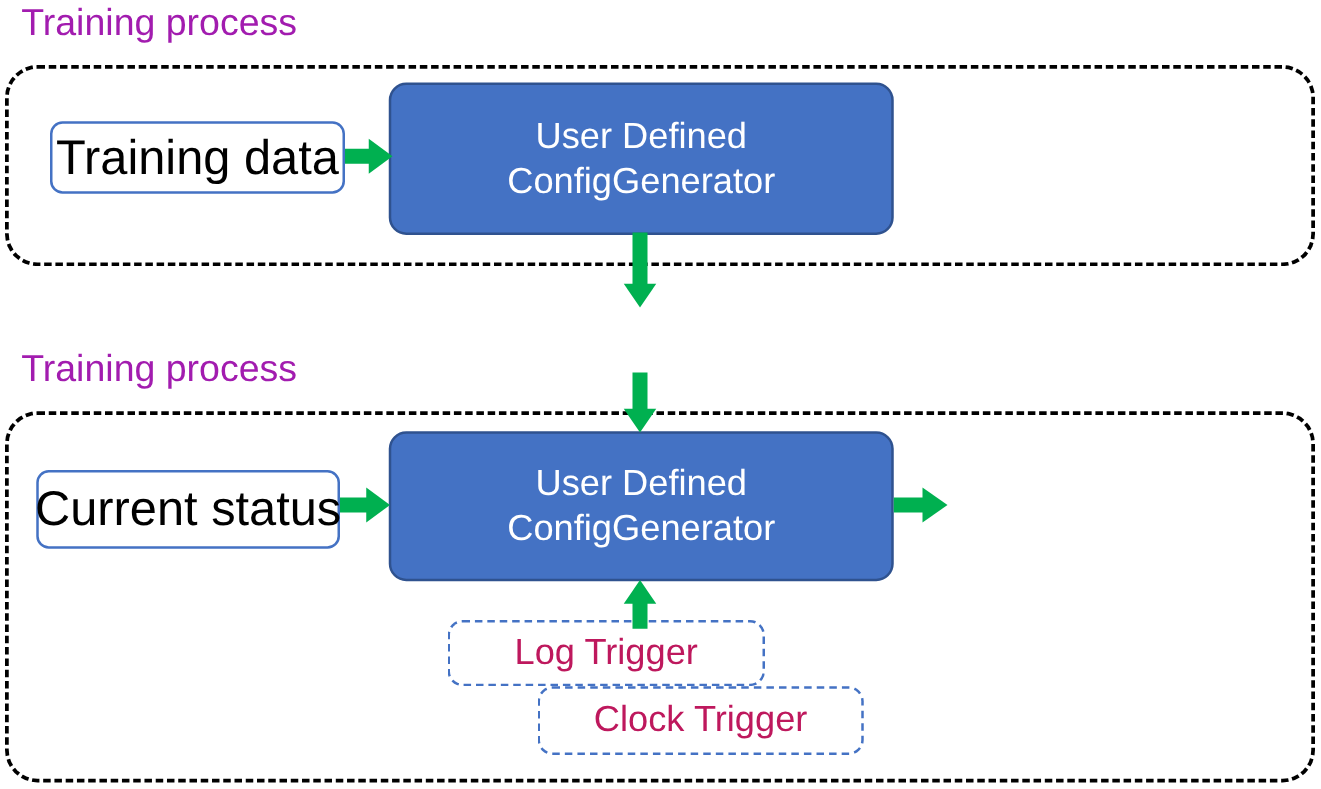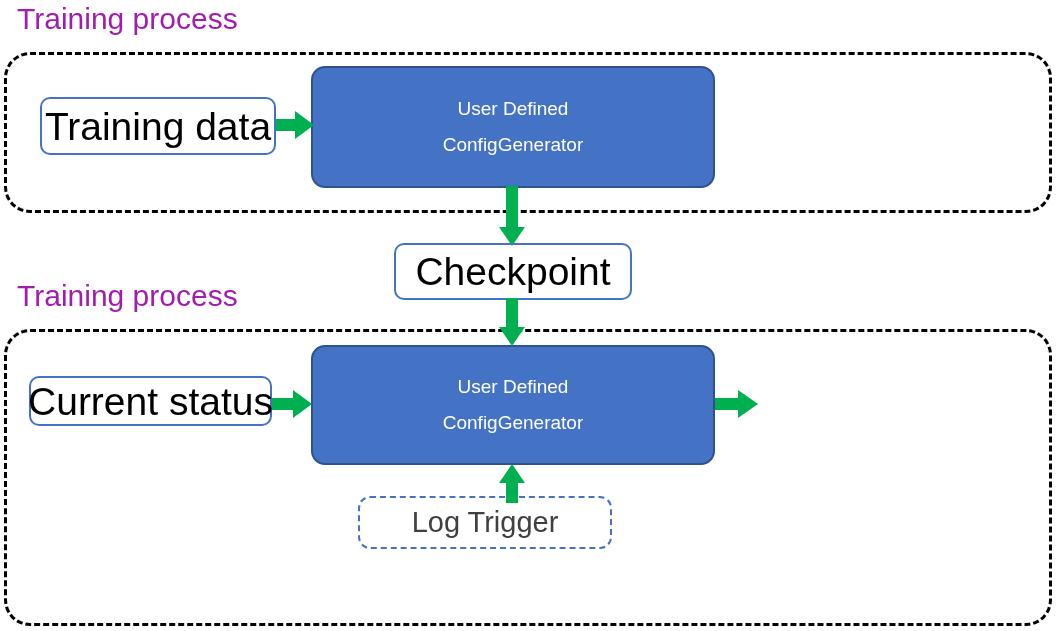--- a/index.html
+++ b/index.html
@@ -53,52 +53,52 @@
     color: #000000;
     background: #ffffff;
     border: 2px solid #4472C4;
     border-radius: 10px;
     font-size: 39px;
     line-height: 33px;
     white-space: nowrap;
   }
   #node-training-data  { left: 40px;  top: 97px;  width: 236px; height: 58px; }
   #node-checkpoint     { left: 394px; top: 243px; width: 238px; height: 57px; }
-  #node-current-status { left: 29px;  top: 376px; width: 243px; height: 50px; }
+  #node-current-status { left: 29px;  top: 376px; width: 243px; height: 63px; }
   #node-output-config  { left: 757px; top: 375px; width: 249px; height: 59px; }
 
   
   .node-filled {
     position: absolute;
     box-sizing: border-box;
     display: flex;
     flex-direction: column;
     align-items: center;
     justify-content: center;
     text-align: center;
     color: #ffffff;
     background: #4472C4;
     border: 2px solid #2F528F;
     border-radius: 14px;
-    font-size: 19px;
+    font-size: 29px;
     line-height: 36px;
     white-space: nowrap;
   }
   #node-udcg-train { left: 311px; top: 66px;  width: 404px; height: 122px; }
   #node-udcg-infer { left: 311px; top: 345px; width: 404px; height: 120px; }
 
   
   .node-trigger {
     position: absolute;
     box-sizing: border-box;
     display: flex;
     align-items: center;
     justify-content: center;
     text-align: center;
-    color: #404040;
+    color: #be185d;
     background: transparent;
     border: 2px dashed #4472C4;
     border-radius: 12px;
     font-size: 29px;
     line-height: 33px;
     white-space: nowrap;
   }
   #node-log-trigger   { left: 358px; top: 496px; width: 254px; height: 53px; }
   #node-clock-trigger { left: 430px; top: 549px; width: 261px; height: 55px; }
 
@@ -131,32 +131,32 @@
   <div class="section-title" id="title-training">Training process</div>
   <div class="section-title" id="title-inference">Training process</div>
 
   <div class="node" id="node-training-data">Training data</div>
 
   <div class="node-filled" id="node-udcg-train">
     <span>User Defined</span>
     <span>ConfigGenerator</span>
   </div>
 
-  <div class="node" id="node-checkpoint">Checkpoint</div>
 
   <div class="node" id="node-current-status">Current status</div>
 
   <div class="node-filled" id="node-udcg-infer">
     <span>User Defined</span>
     <span>ConfigGenerator</span>
   </div>
 
 
   <div class="node-trigger" id="node-log-trigger">Log Trigger</div>
 
+  <div class="node-trigger" id="node-clock-trigger">Clock Trigger</div>
 
   <svg class="arrow" id="arrow-train-data-to-udcg" width="40" height="30">
     <g fill="#00B050">
       <rect x="0" y="9" width="22" height="12"></rect>
       <polygon points="19,1 38,15 19,29"></polygon>
     </g>
   </svg>
 
   <svg class="arrow" id="arrow-udcg-to-checkpoint" width="30" height="62">
     <g fill="#00B050">

